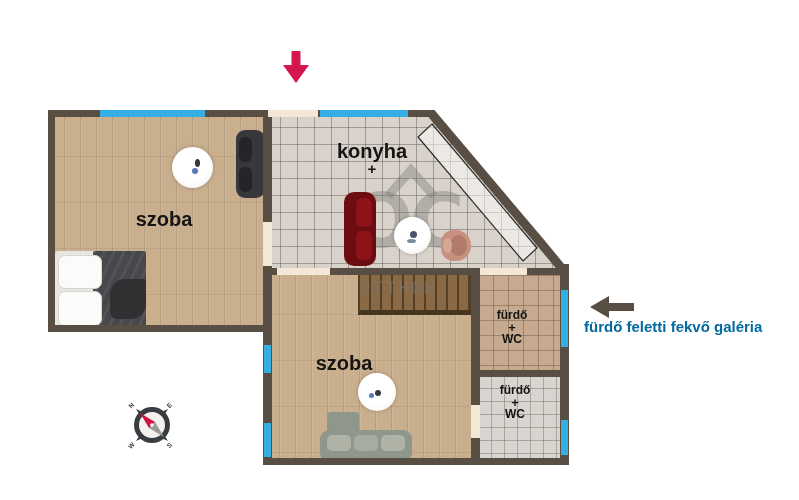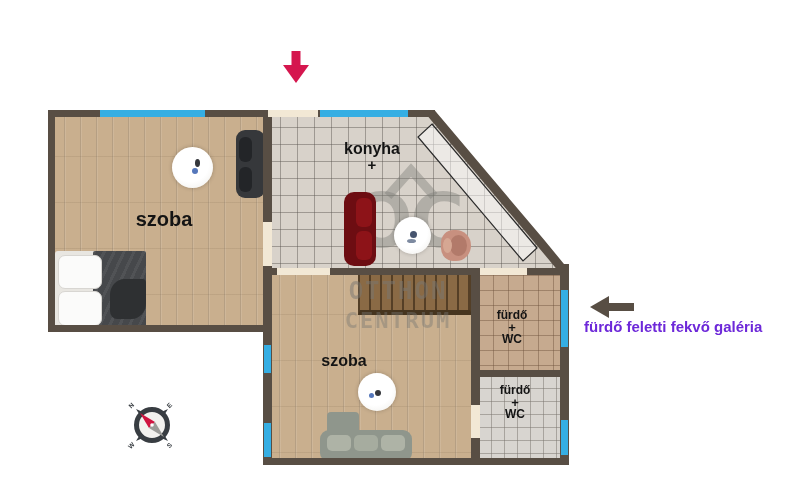--- a/index.html
+++ b/index.html
@@ -35,59 +35,58 @@
   }
   #stairs{
     left:358px;top:273px;width:114px;height:42px;
     background:repeating-linear-gradient(to right,#8a6a45 0 9px,#553f26 9px 11px);
     border:2px solid #533f27;border-bottom:5px solid #46351f;box-sizing:border-box;
   }
 
   
   .room-label{color:#141414;font-weight:bold;text-align:center;line-height:1.05;}
   .lbl-big{font-size:20px;}
-  .lbl-mid{font-size:16px;}
+  .lbl-mid{font-size:20px;}
   .lbl-plus{font-size:15px;line-height:0.9;}
   .lbl-bath{font-size:12px;}
   .lbl-bath-plus{font-size:13px;line-height:0.9;}
 
   
   .wm{color:rgba(120,118,114,0.5);font-family:"DejaVu Sans Mono",monospace;font-weight:bold;
       text-align:center;pointer-events:none;}
   #wm-logo{left:350px;top:184px;width:100px;font-size:74px;line-height:1;letter-spacing:-3px;
            color:rgba(125,123,119,0.42);font-family:"DejaVu Sans",sans-serif;}
-  #wm-line1{left:336px;top:277px;width:124px;font-size:24px;letter-spacing:2px;}
+  #wm-line1{left:336px;top:277px;width:124px;font-size:18px;letter-spacing:2px;}
   #wm-line2{left:336px;top:308px;width:124px;font-size:22px;letter-spacing:2px;color:rgba(120,118,114,0.42);}
 
   
   .tbl{border-radius:50%;background:radial-gradient(circle at 45% 40%, #ffffff 55%, #ecebe7);
        box-shadow:0 0 4px rgba(0,0,0,0.22);}
   .dot{position:absolute;border-radius:50%;}
 
-  #annotation{left:584px;top:318px;width:200px;color:#6d28d9;font-weight:bold;font-size:15px;}
+  #annotation{left:584px;top:318px;width:200px;color:#0369a1;font-weight:bold;font-size:15px;}
 </style>
 </head>
 <body>
 
 <div id="plan">
 
   <div class="abs wood" style="left:48px;top:110px;width:224px;height:222px;"></div>
   <div class="abs tile-kitchen" style="left:263px;top:110px;width:302px;height:168px;
               clip-path:polygon(0 0,164px 0,302px 158px,302px 168px,0 168px);"></div>
   <div class="abs wood" style="left:263px;top:268px;width:215px;height:197px;"></div>
   <div class="abs tile-bath1" style="left:478px;top:275px;width:87px;height:100px;"></div>
   <div class="abs tile-bath2" style="left:478px;top:375px;width:87px;height:87px;"></div>
   <div class="abs" id="stairs"></div>
 
   <div class="abs wm" id="wm-logo">OC</div>
   <svg class="abs" style="left:380px;top:158px;" width="80" height="44">
     <polyline points="8,38 31,12 54,38" fill="none" stroke="rgba(125,123,119,0.42)" stroke-width="9"></polyline>
   </svg>
   <div class="abs wm" id="wm-line1">OTTHON</div>
-  <div class="abs wm" id="wm-line2">CENTRUM</div>
 
   <div class="abs" style="left:55px;top:251px;width:91px;height:77px;background:#e8e6e1;border-radius:3px;">
     <div class="abs" style="left:38px;top:0;width:53px;height:77px;background:#46484b;border-radius:2px;
                 background-image:repeating-linear-gradient(115deg, rgba(255,255,255,0.06) 0 3px, transparent 3px 9px);"></div>
     <div class="abs" style="left:55px;top:28px;width:36px;height:40px;background:#2e3032;border-radius:40% 10% 40% 20%;"></div>
     <div class="abs" style="left:3px;top:4px;width:42px;height:32px;background:#fbfbfa;border:1px solid #d8d6d2;border-radius:7px;"></div>
     <div class="abs" style="left:3px;top:40px;width:42px;height:33px;background:#fbfbfa;border:1px solid #d8d6d2;border-radius:7px;"></div>
   </div>
   <div class="abs tbl" style="left:172px;top:147px;width:41px;height:41px;">
     <span class="dot" style="left:20px;top:21px;width:6px;height:6px;background:#5577bb;"></span>

